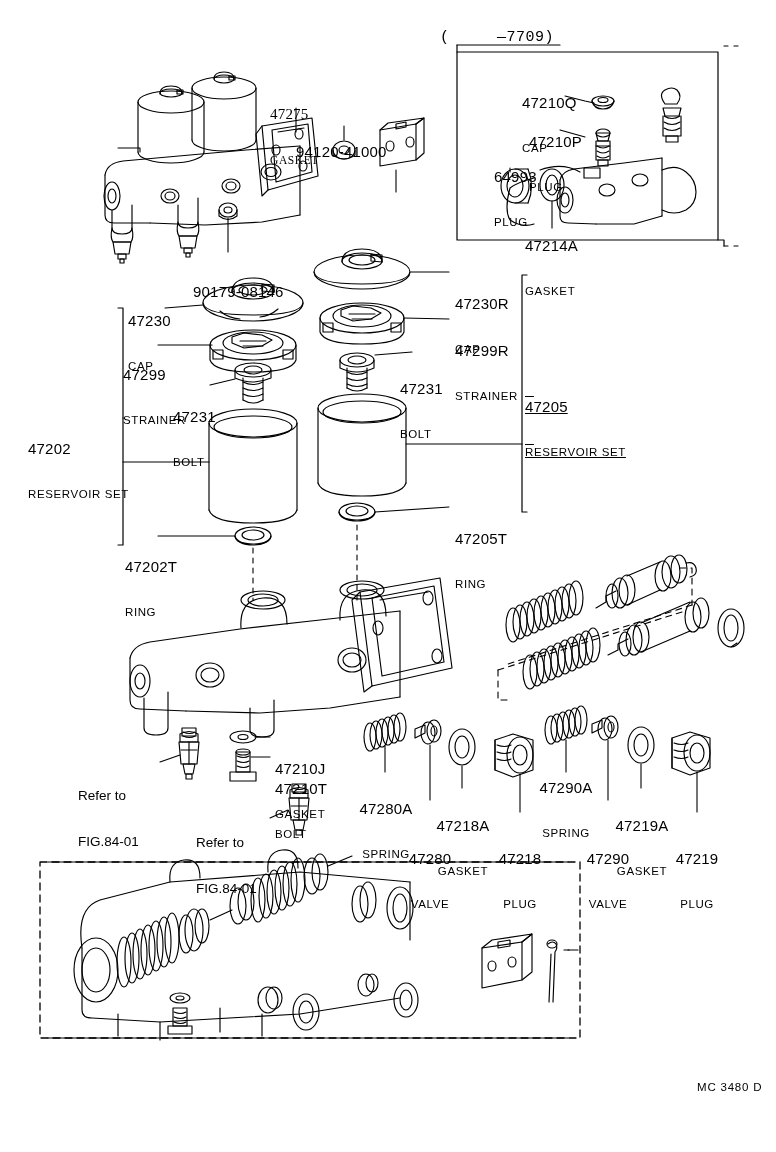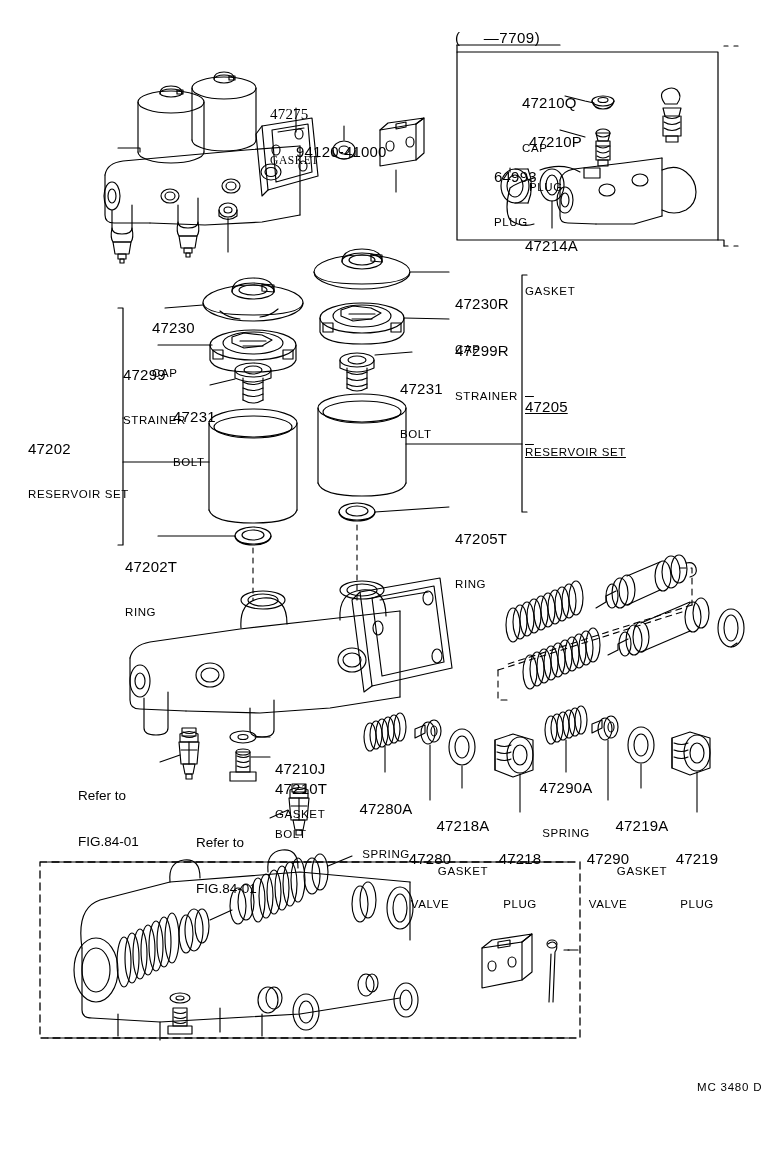--- a/index.html
+++ b/index.html
@@ -546,33 +546,36 @@
     <path d="M566 740 L566 772"></path>
     <path d="M608 740 L608 800"></path>
     <path d="M641 764 L641 788"></path>
     <path d="M697 772 L697 812"></path>
     <path d="M568 950 L578 950"></path>
   </g>
 
   </g>
 </svg>
 
-<div class="lbl hdr" style="left:455px;top:30px;">(     —7709)</div>
+<div class="lbl hdr" style="left:440px;top:30px;font-family:Liberation Mono, monospace;">(     —7709)</div>
 
 
 <div class="lbl" style="left:270px;top:74px;font-family:Liberation Serif, serif;">
   <div class="num">47275</div>
   <div class="sub">GASKET</div>
 </div>
 
 <div class="lbl" style="left:296px;top:111px;">
   <div class="num">94120-41000</div>
 </div>
 
 
+<div class="lbl" style="left:193px;top:251px;">
+  <div class="num">90179-08146</div>
+</div>
 
 <div class="lbl" style="left:522px;top:62px;">
   <div class="num">47210Q</div>
   <div class="sub">CAP</div>
 </div>
 
 <div class="lbl" style="left:529px;top:101px;">
   <div class="num">47210P</div>
   <div class="sub">PLUG</div>
 </div>
@@ -580,21 +583,21 @@
 <div class="lbl" style="left:494px;top:136px;">
   <div class="num">64993</div>
   <div class="sub">PLUG</div>
 </div>
 
 <div class="lbl" style="left:525px;top:205px;">
   <div class="num">47214A</div>
   <div class="sub">GASKET</div>
 </div>
 
-<div class="lbl" style="left:128px;top:287px;margin-left:24px;">
+<div class="lbl" style="left:128px;top:280px;">
   <div class="num">47230</div>
   <div class="sub">CAP</div>
 </div>
 
 <div class="lbl" style="left:123px;top:334px;">
   <div class="num">47299</div>
   <div class="sub">STRAINER</div>
 </div>
 
 <div class="lbl" style="left:173px;top:376px;">

